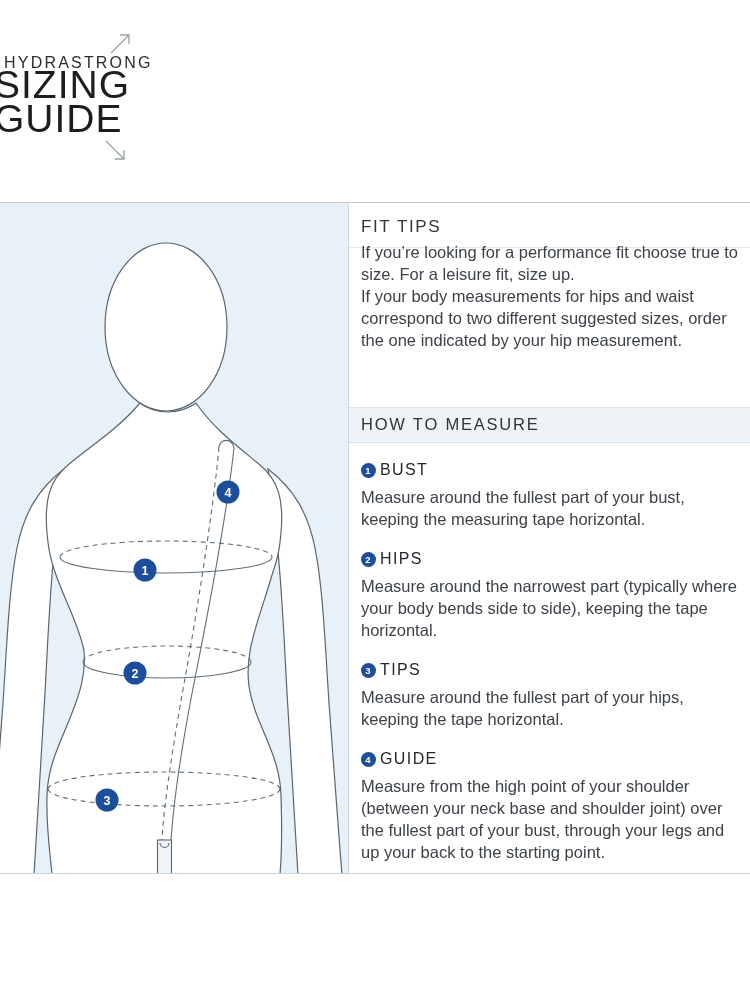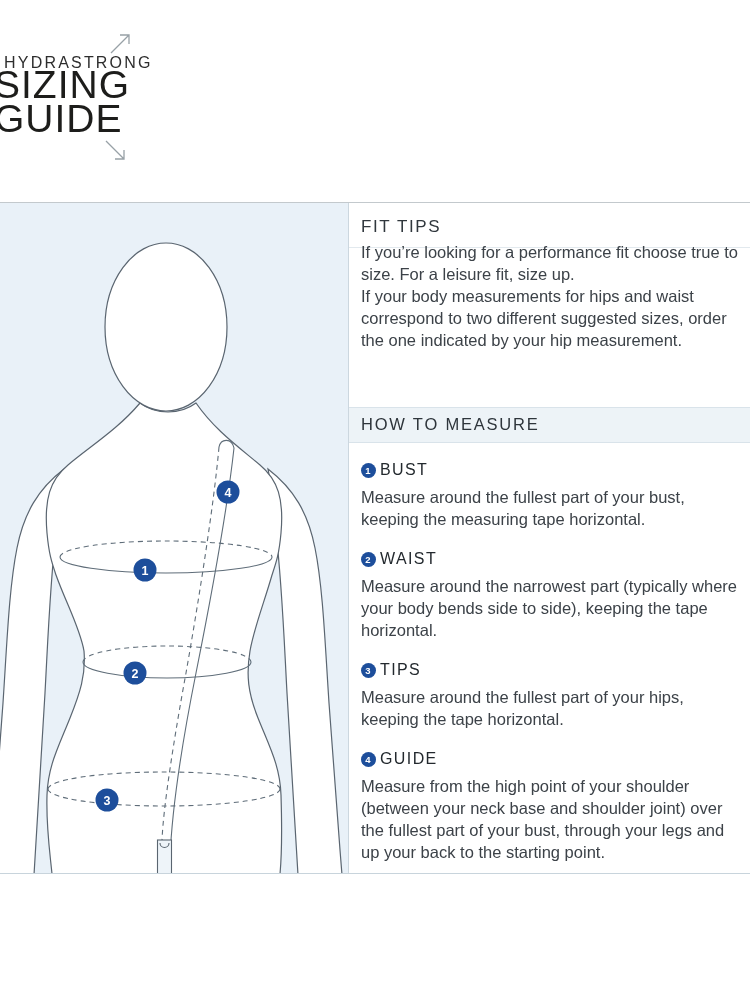--- a/index.html
+++ b/index.html
@@ -166,21 +166,21 @@
       <span class="num-badge">1</span>
       <span>BUST</span>
     </div>
     <p class="measure-body">Measure around the fullest part of your bust,
 keeping the measuring tape horizontal.</p>
   </div>
 
   <div class="measure-section">
     <div class="measure-title">
       <span class="num-badge">2</span>
-      <span>WAIST</span>
+      <span>HIPS</span>
     </div>
     <p class="measure-body">Measure around the narrowest part (typically where
 your body bends side to side), keeping the tape
 horizontal.</p>
   </div>
 
   <div class="measure-section">
     <div class="measure-title">
       <span class="num-badge">3</span>
       <span>TIPS</span>

